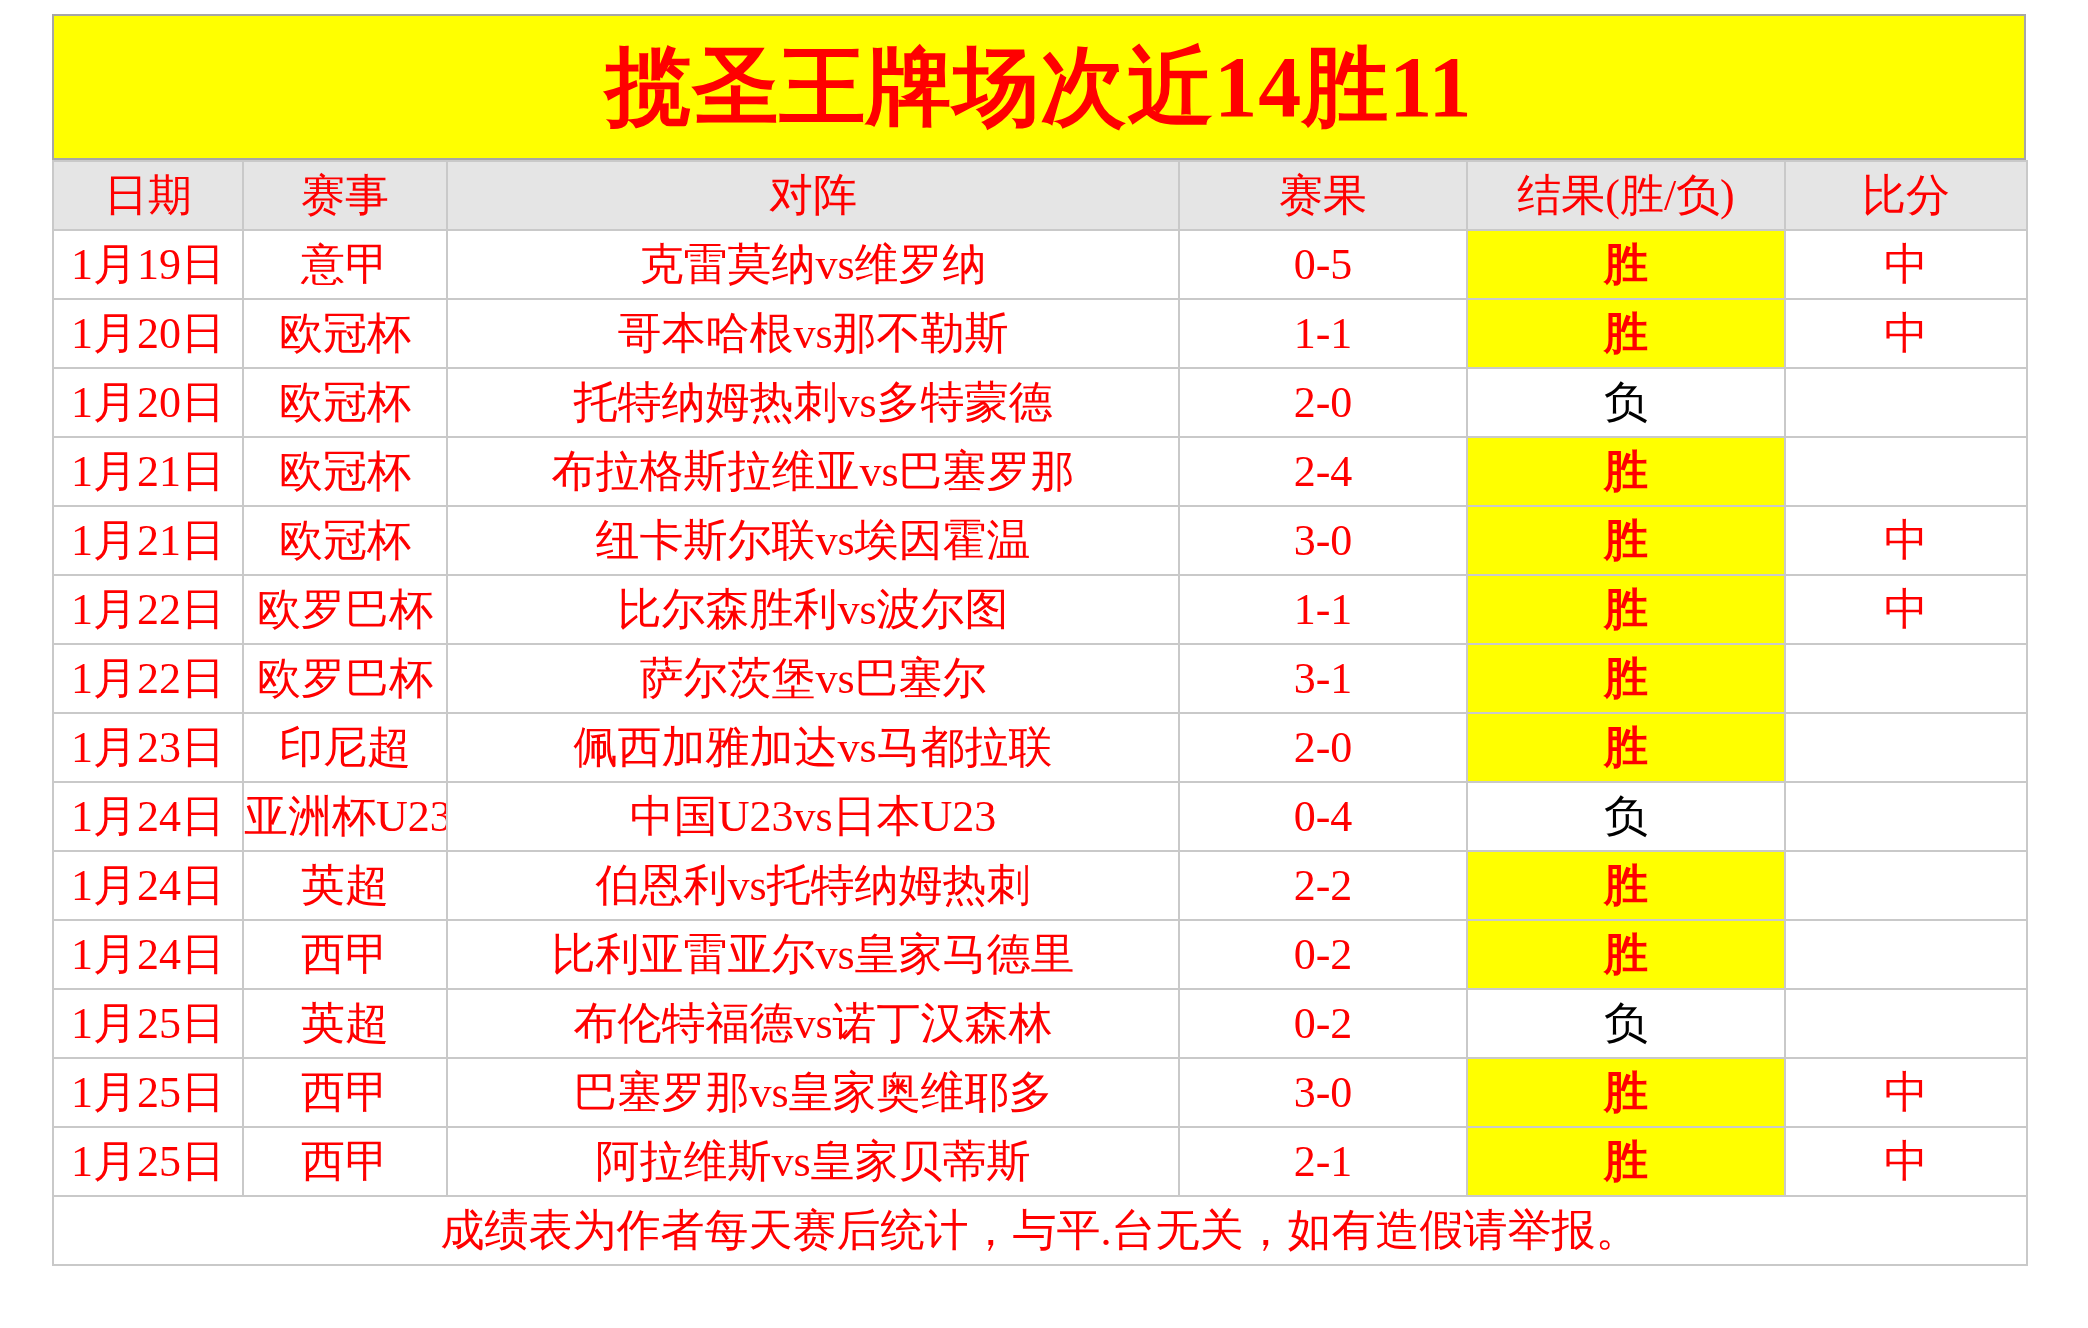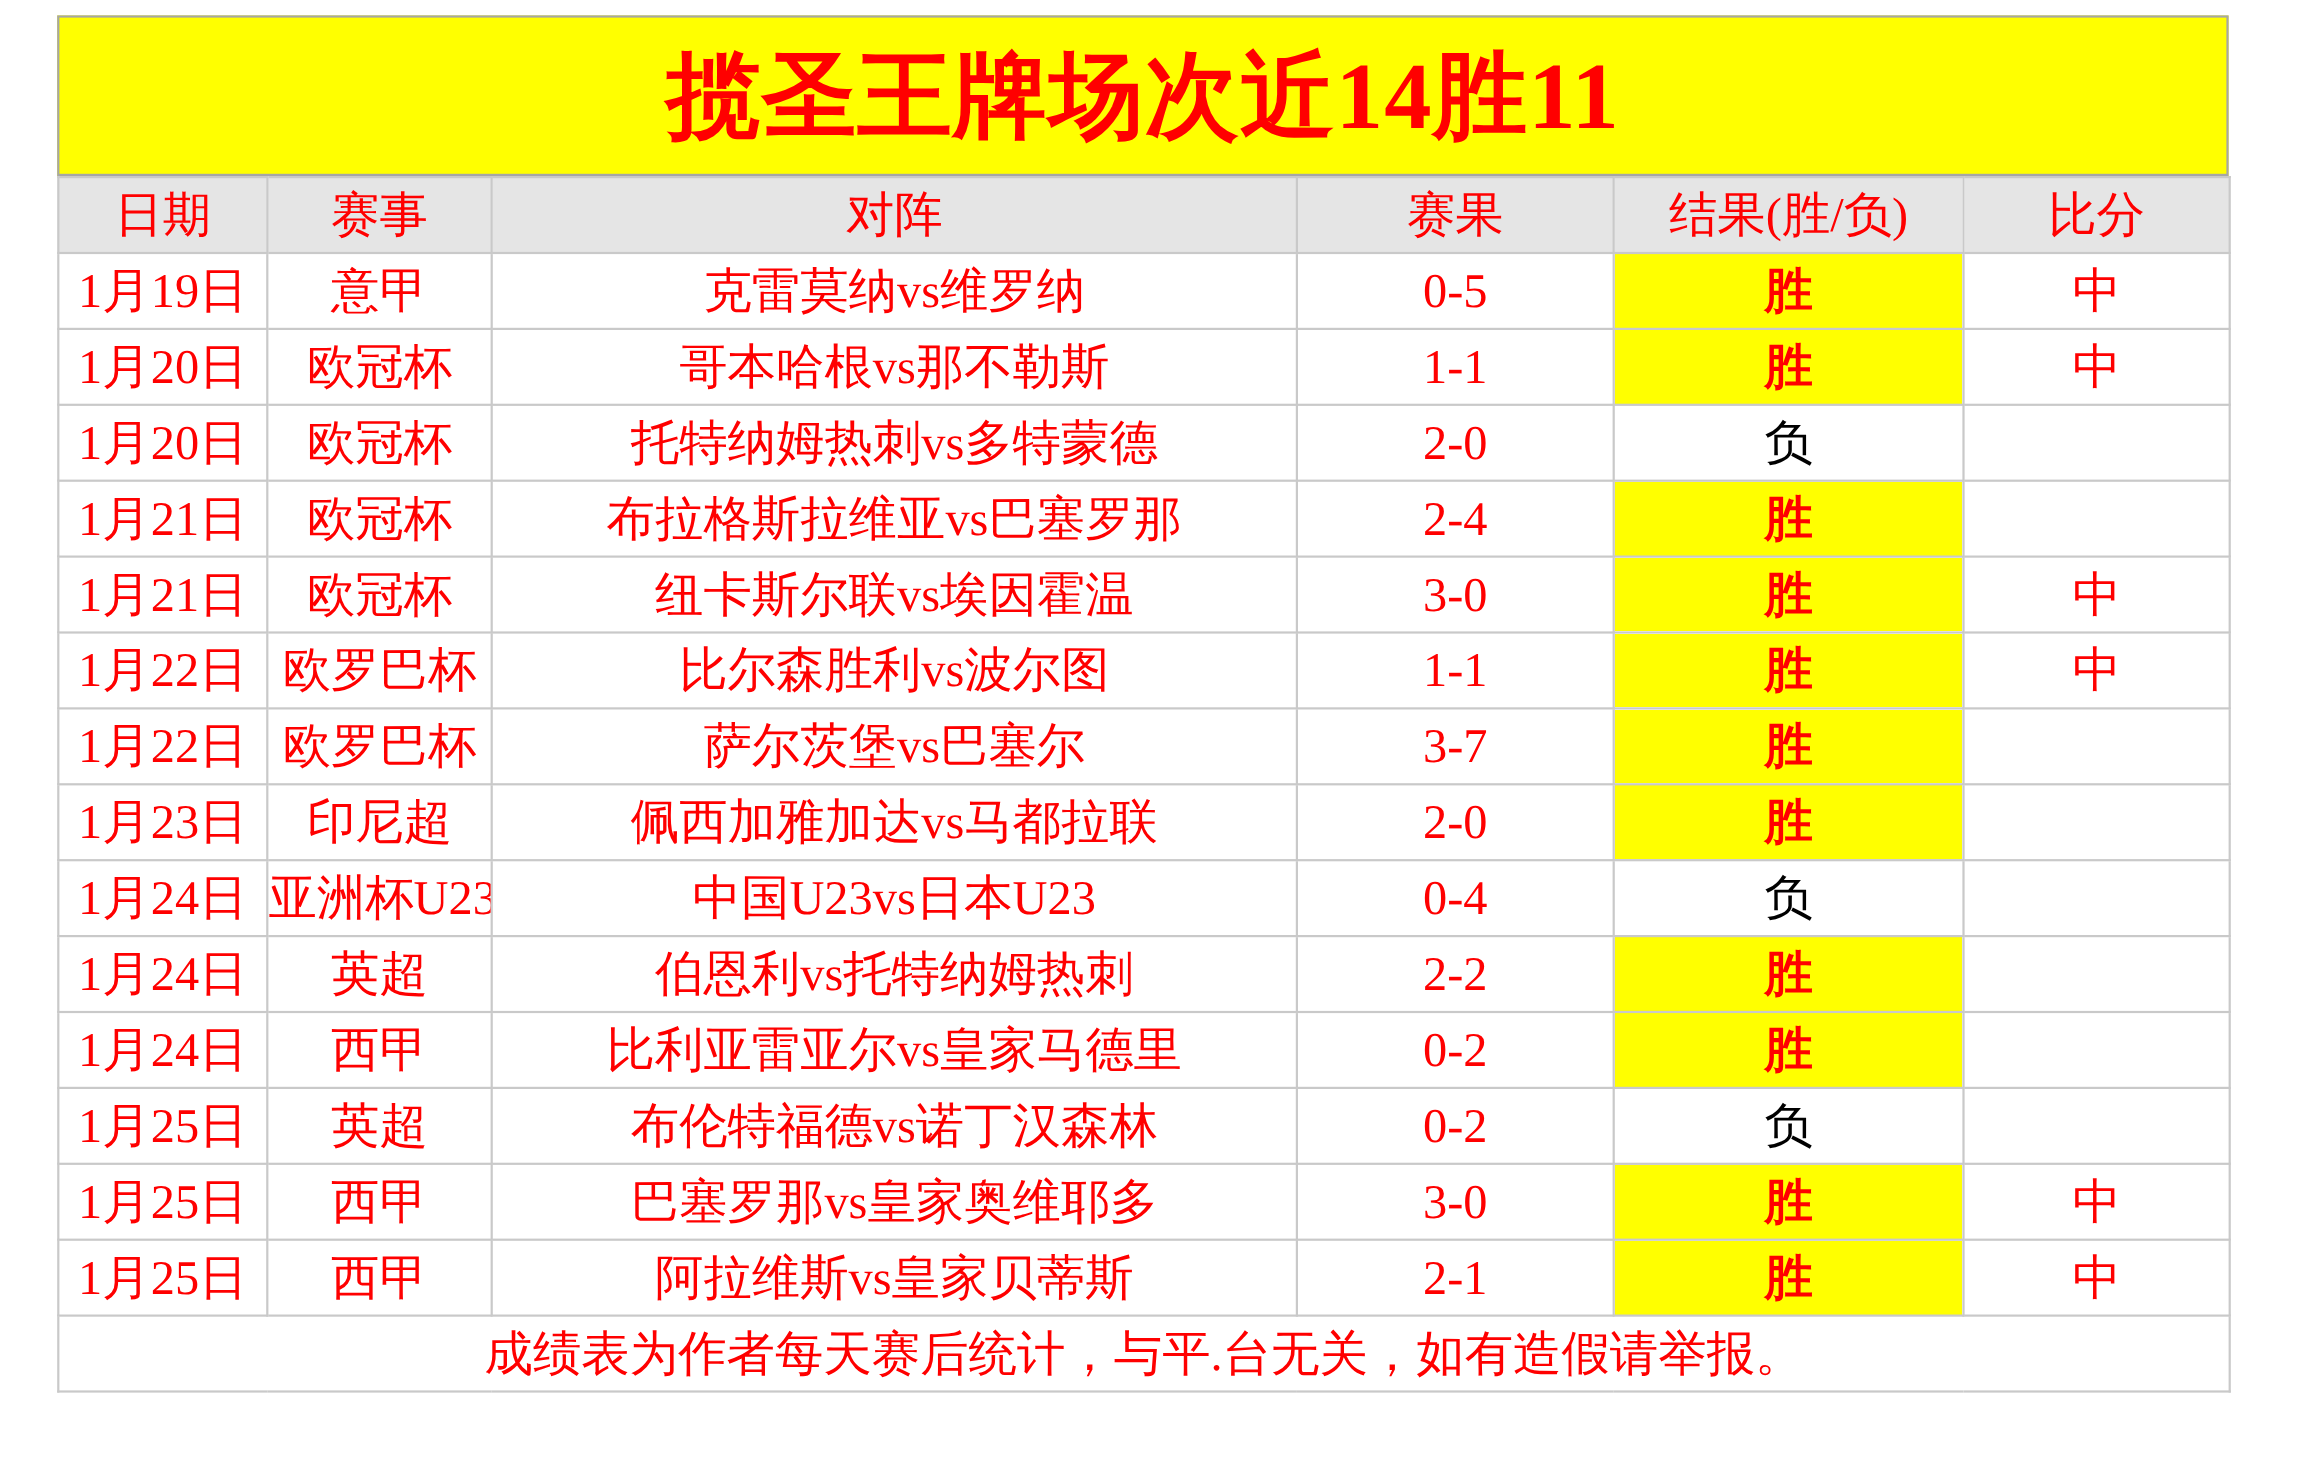--- a/index.html
+++ b/index.html
@@ -178,21 +178,21 @@
           <td class="cell-comp">欧罗巴杯</td>
           <td class="cell-match">比尔森胜利vs波尔图</td>
           <td class="cell-score">1-1</td>
           <td class="cell-result win">胜</td>
           <td class="cell-ratio">中</td>
         </tr>
         <tr>
           <td class="cell-date">1月22日</td>
           <td class="cell-comp">欧罗巴杯</td>
           <td class="cell-match">萨尔茨堡vs巴塞尔</td>
-          <td class="cell-score">3-7</td>
+          <td class="cell-score">3-1</td>
           <td class="cell-result win">胜</td>
           <td class="cell-ratio"></td>
         </tr>
         <tr>
           <td class="cell-date">1月23日</td>
           <td class="cell-comp">印尼超</td>
           <td class="cell-match">佩西加雅加达vs马都拉联</td>
           <td class="cell-score">2-0</td>
           <td class="cell-result win">胜</td>
           <td class="cell-ratio"></td>

